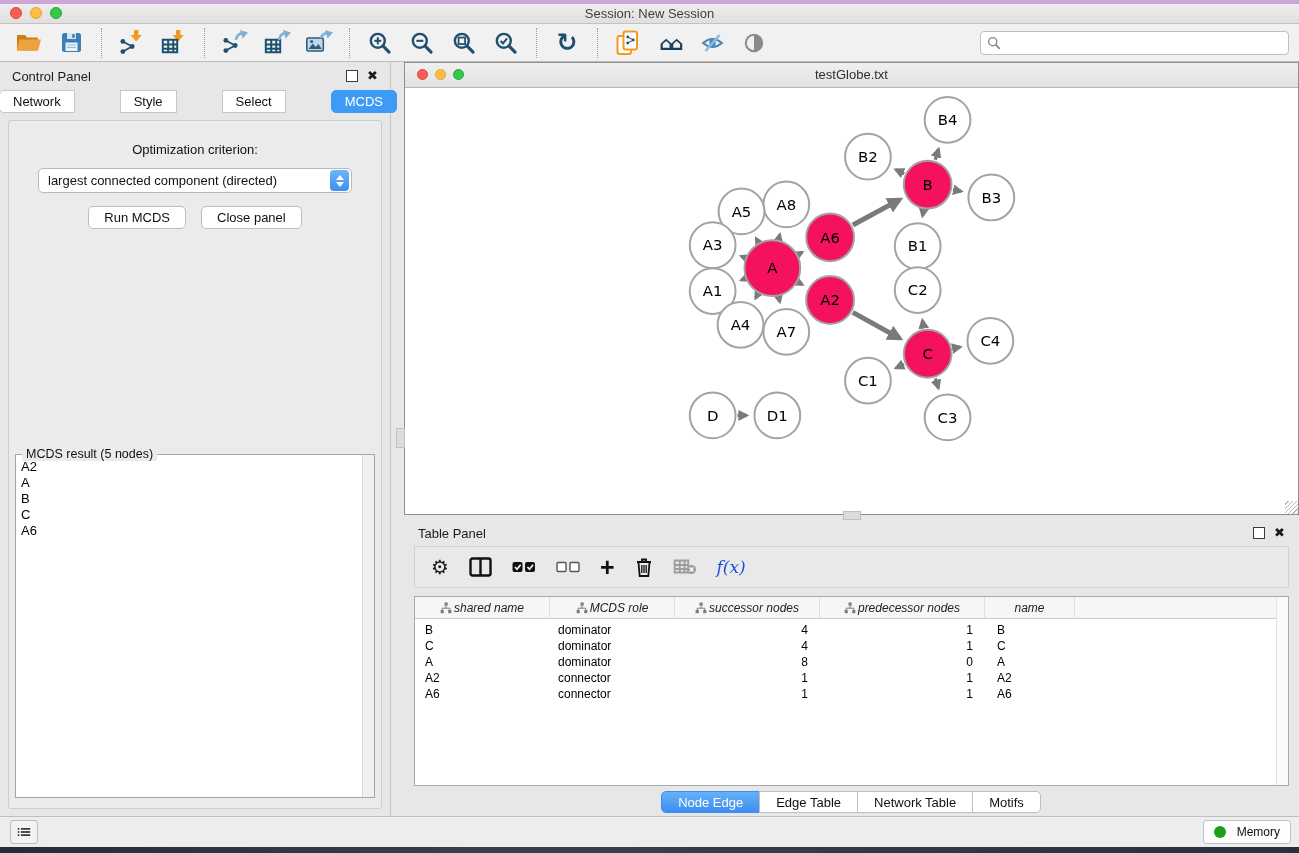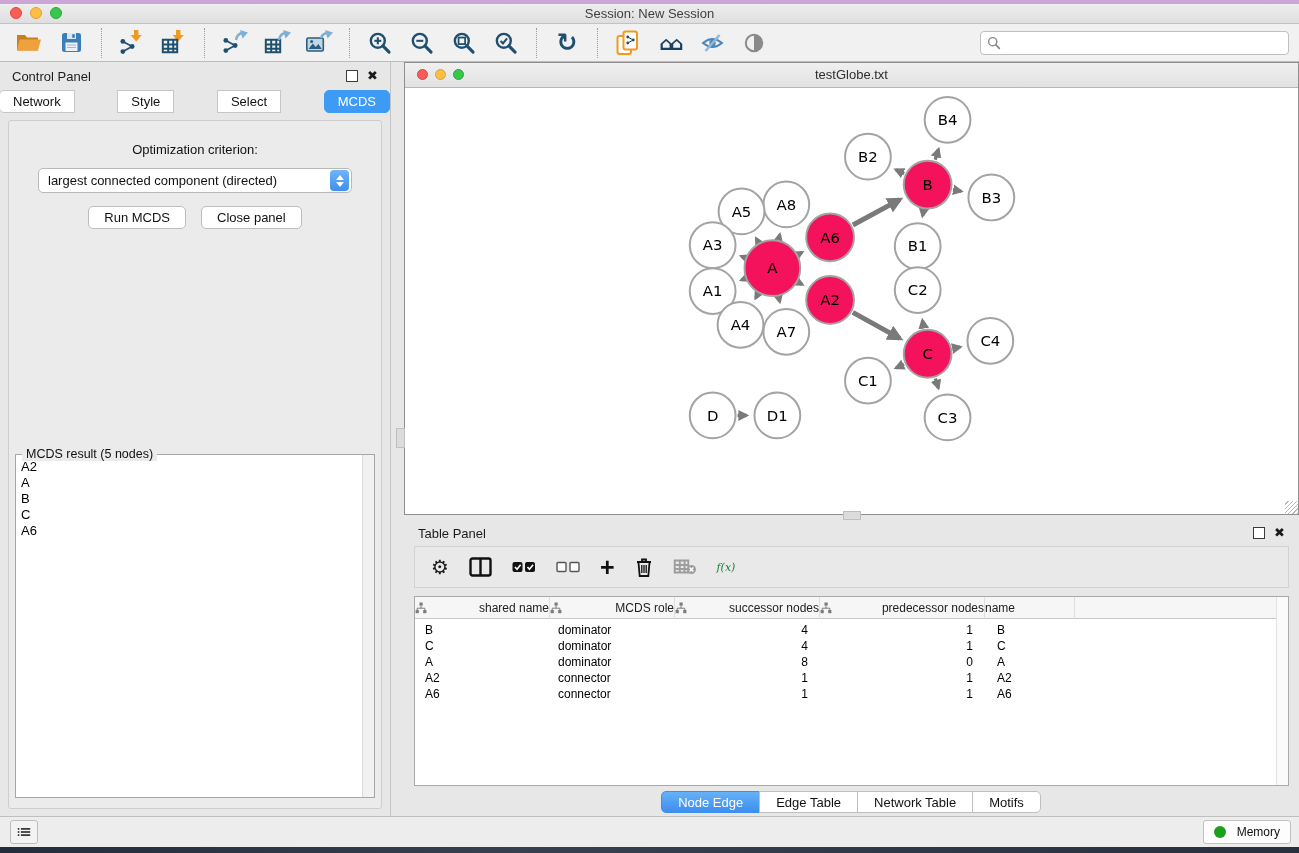--- a/index.html
+++ b/index.html
@@ -27,21 +27,21 @@
           border-radius:4px;display:flex;align-items:center;padding:0 6px;gap:5px;}
   .search input{border:none;outline:none;flex:1;font-size:12px;background:transparent;
                 font-family:"Liberation Sans",sans-serif;}
   
   .control-panel{position:absolute;left:0;top:62px;width:391px;bottom:36px;background:#E7E7E7;
                  border-right:1px solid #C4C4C4;box-sizing:border-box;}
   .cp-header{height:28px;display:flex;align-items:center;padding:0 12px;font-size:13px;color:#1c1c1c;}
   .panel-icons{margin-left:auto;display:flex;align-items:center;gap:9px;}
   .float-ic{width:10px;height:10px;border:1.6px solid #3a3a3a;background:#fff;}
   .close-ic{font-family:"DejaVu Sans",sans-serif;font-size:13px;font-weight:bold;color:#1a1a1a;line-height:10px;}
-  .cp-tabs{display:flex;justify-content:space-between;}
+  .cp-tabs{display:flex;justify-content:flex-start;gap:46px;}
   .cp-tab{font-size:13px;padding:3px 13px;background:#fff;border:1px solid #C6C6C6;margin-left:-1px;
           color:#111;font-family:"Liberation Sans",sans-serif;}
   .cp-tab:first-child{border-radius:5px 0 0 5px;}
   .cp-tab.active{background:#3E9BF5;border-color:#3E9BF5;color:#fff;border-radius:5px;position:relative;}
   .cp-content{position:absolute;left:8px;right:8px;top:58px;bottom:8px;background:#EBEBEB;
               border:1px solid #CDCDCD;border-radius:3px;}
   .opt-label{margin-top:21px;text-align:center;font-size:13px;color:#111;}
   .criterion{margin:11px auto 0;width:314px;height:25px;background:#fff;border:1px solid #B9B9B9;
              border-radius:5px;display:flex;align-items:center;box-sizing:border-box;padding-left:9px;
              font-size:13px;color:#111;}
@@ -67,29 +67,29 @@
   .resize-grip{position:absolute;right:0;bottom:0;width:13px;height:13px;
                background:repeating-linear-gradient(135deg,transparent 0 2px,#B9B9B9 2px 3px);}
   .vdiv-handle{position:absolute;left:396px;top:428px;width:7px;height:18px;background:#DCDCDC;border:1px solid #BFBFBF;}
   .hdiv-handle{position:absolute;left:843px;top:511px;width:16px;height:7px;background:#DCDCDC;border:1px solid #BFBFBF;}
   
   .table-panel{position:absolute;left:404px;top:520px;right:0;bottom:36px;}
   .tp-header{height:26px;display:flex;align-items:center;padding:0 14px;font-size:13px;color:#1c1c1c;gap:8px;}
   .tp-toolbar{margin:0 10px;height:42px;background:#E9E9E9;border:1px solid #D2D2D2;display:flex;
               align-items:center;gap:20px;padding:0 16px;box-sizing:border-box;}
   .tp-ic{display:flex;align-items:center;justify-content:center;background:none;border:none;padding:0;height:30px;}
-  .fx{font-family:"DejaVu Serif",serif;font-style:italic;font-size:11px;color:#15803d;}
+  .fx{font-family:"DejaVu Serif",serif;font-style:italic;font-size:17px;color:#1d4ed8;}
   .plus{font-size:25px;font-weight:900;color:#111;line-height:20px;font-family:"Liberation Sans",sans-serif;}
   .gear{font-size:20px;color:#1a1a1a;line-height:20px;}
   .tp-tablewrap{position:absolute;left:10px;right:10px;top:76px;bottom:31px;background:#fff;
                 border:1px solid #A9A9A9;overflow:hidden;}
   .tp-scroll{position:absolute;top:0;bottom:0;right:0;width:11px;background:#FAFAFA;border-left:1px solid #E3E3E3;}
   .tp-table{display:grid;grid-template-columns:135px 125px 145px 165px 90px 1fr;font-size:12px;}
   .tp-th{height:21px;background:#F6F6F6;border-bottom:1px solid #C9C9C9;border-right:1px solid #DFDFDF;
-         display:flex;align-items:center;justify-content:space-between;gap:2px;color:#222;}
+         display:flex;align-items:center;justify-content:center;gap:2px;color:#222;font-style:italic;}
   .tp-th:nth-child(6){border-right:none;}
   .tp-td{height:16px;line-height:16px;color:#000;white-space:nowrap;overflow:hidden;}
   .tp-td.c0{padding-left:10px;}
   .tp-td.c1{padding-left:8px;}
   .tp-td.c2{text-align:right;padding-right:12px;}
   .tp-td.c3{text-align:right;padding-right:12px;}
   .tp-td.c4{padding-left:12px;}
   .tp-table .first-row{margin-top:3px;}
   .tp-tabs{position:absolute;left:0;right:0;bottom:4px;display:flex;justify-content:center;}
   .tp-tab{font-size:13px;height:22px;line-height:22px;padding:0 16px;background:#fff;border:1px solid #BFBFBF;

